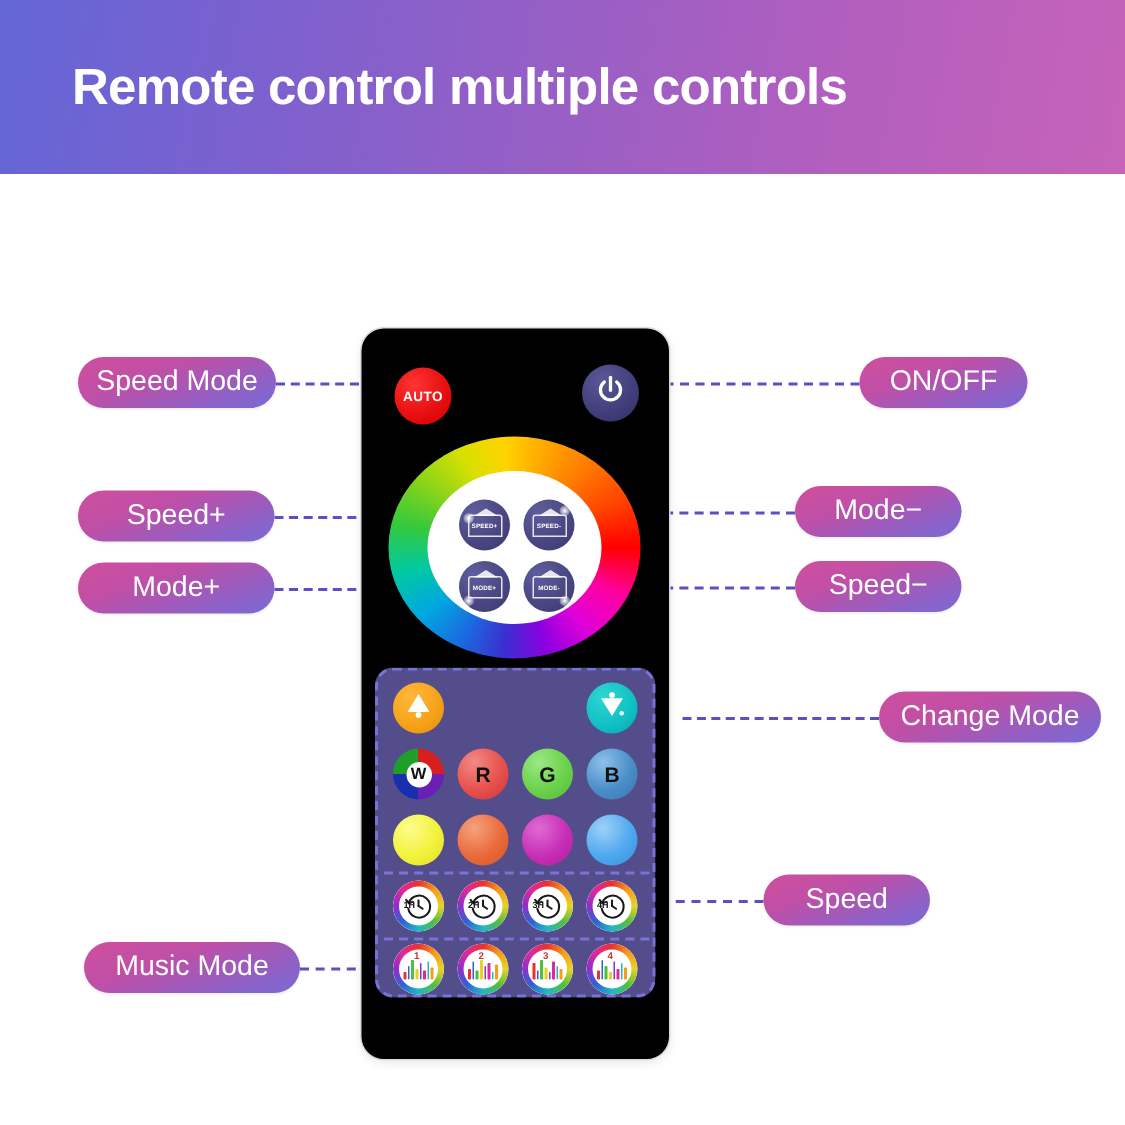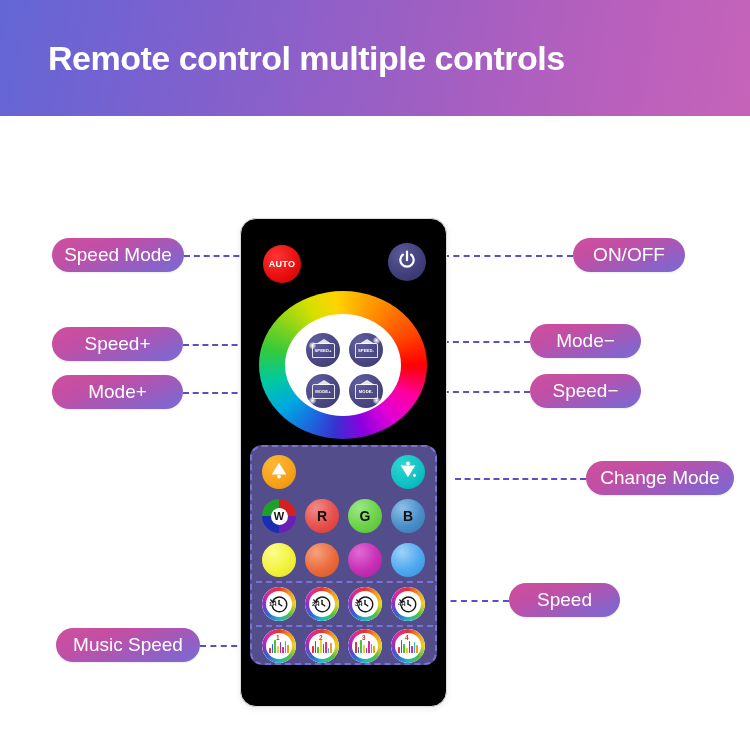--- a/index.html
+++ b/index.html
@@ -193,21 +193,21 @@
   <span>Speed+</span>
 </div>
 <div class="leader" style="left:183px;top:344px;width:142px;"></div>
 
 <div class="pill" style="left:52px;top:375px;width:131px;">
   <span>Mode+</span>
 </div>
 <div class="leader" style="left:183px;top:392px;width:142px;"></div>
 
 <div class="pill" style="left:56px;top:628px;width:144px;">
-  <span>Music Speed</span>
+  <span>Music Mode</span>
 </div>
 <div class="leader" style="left:200px;top:645px;width:58px;"></div>
 
 <div class="pill" style="left:573px;top:238px;width:112px;">
   <span>ON/OFF</span>
 </div>
 <div class="leader" style="left:443px;top:255px;width:130px;"></div>
 
 <div class="pill" style="left:530px;top:324px;width:111px;">
   <span>Mode−</span>

